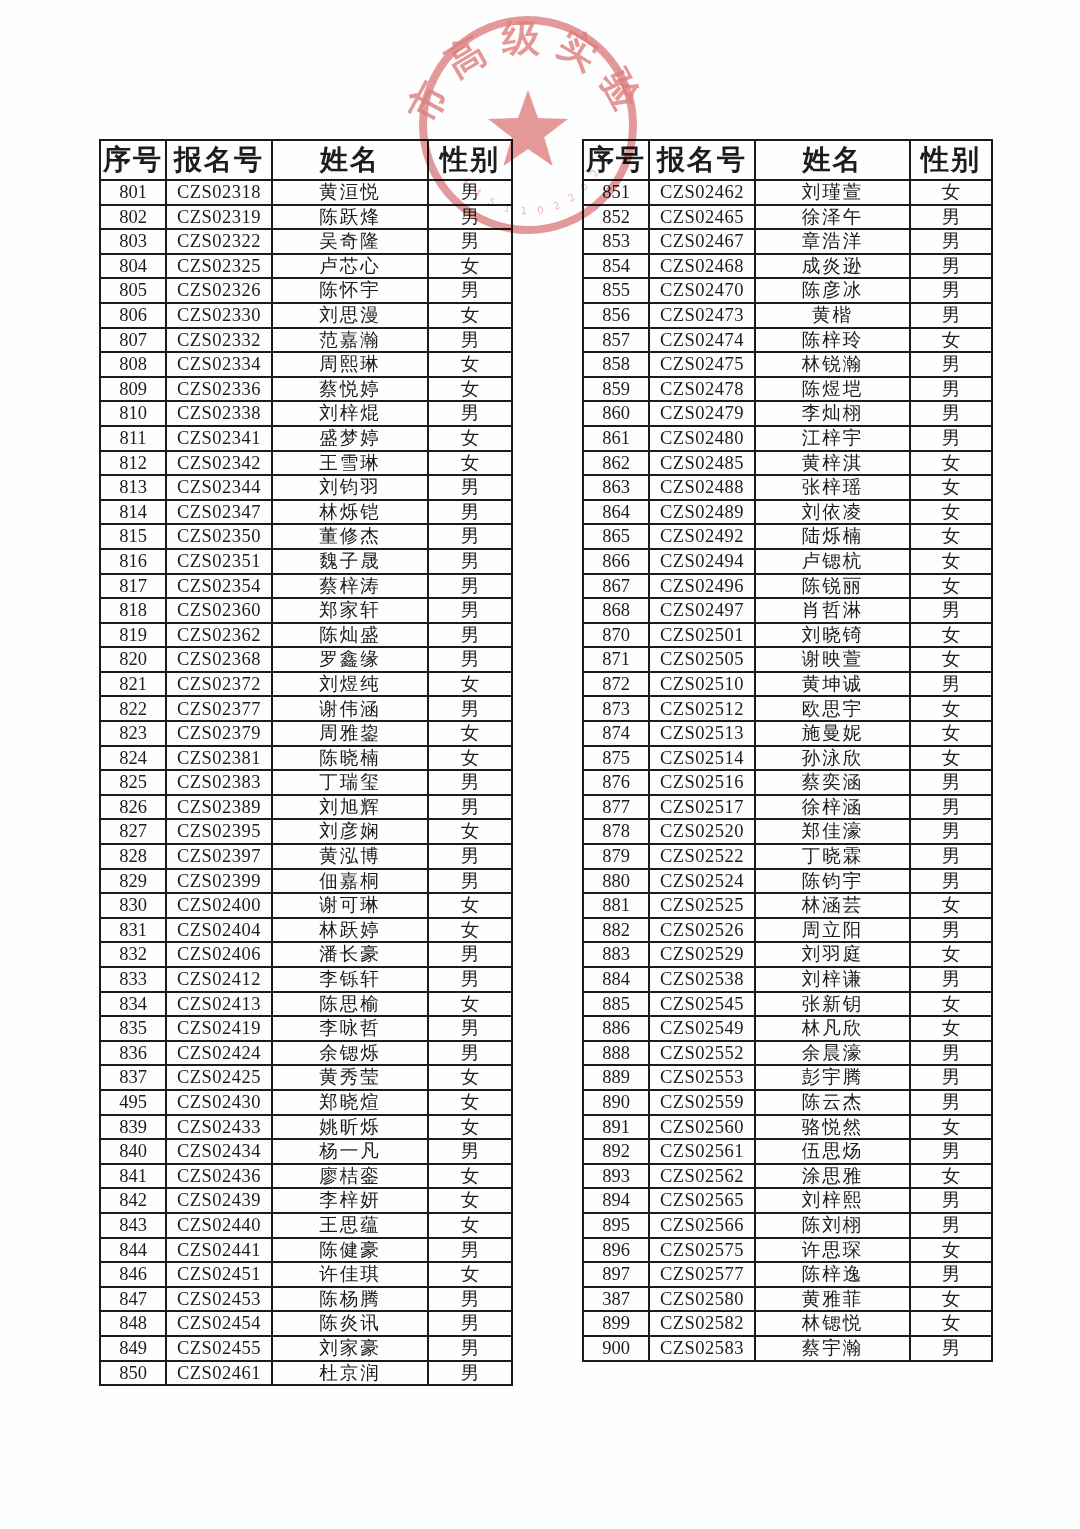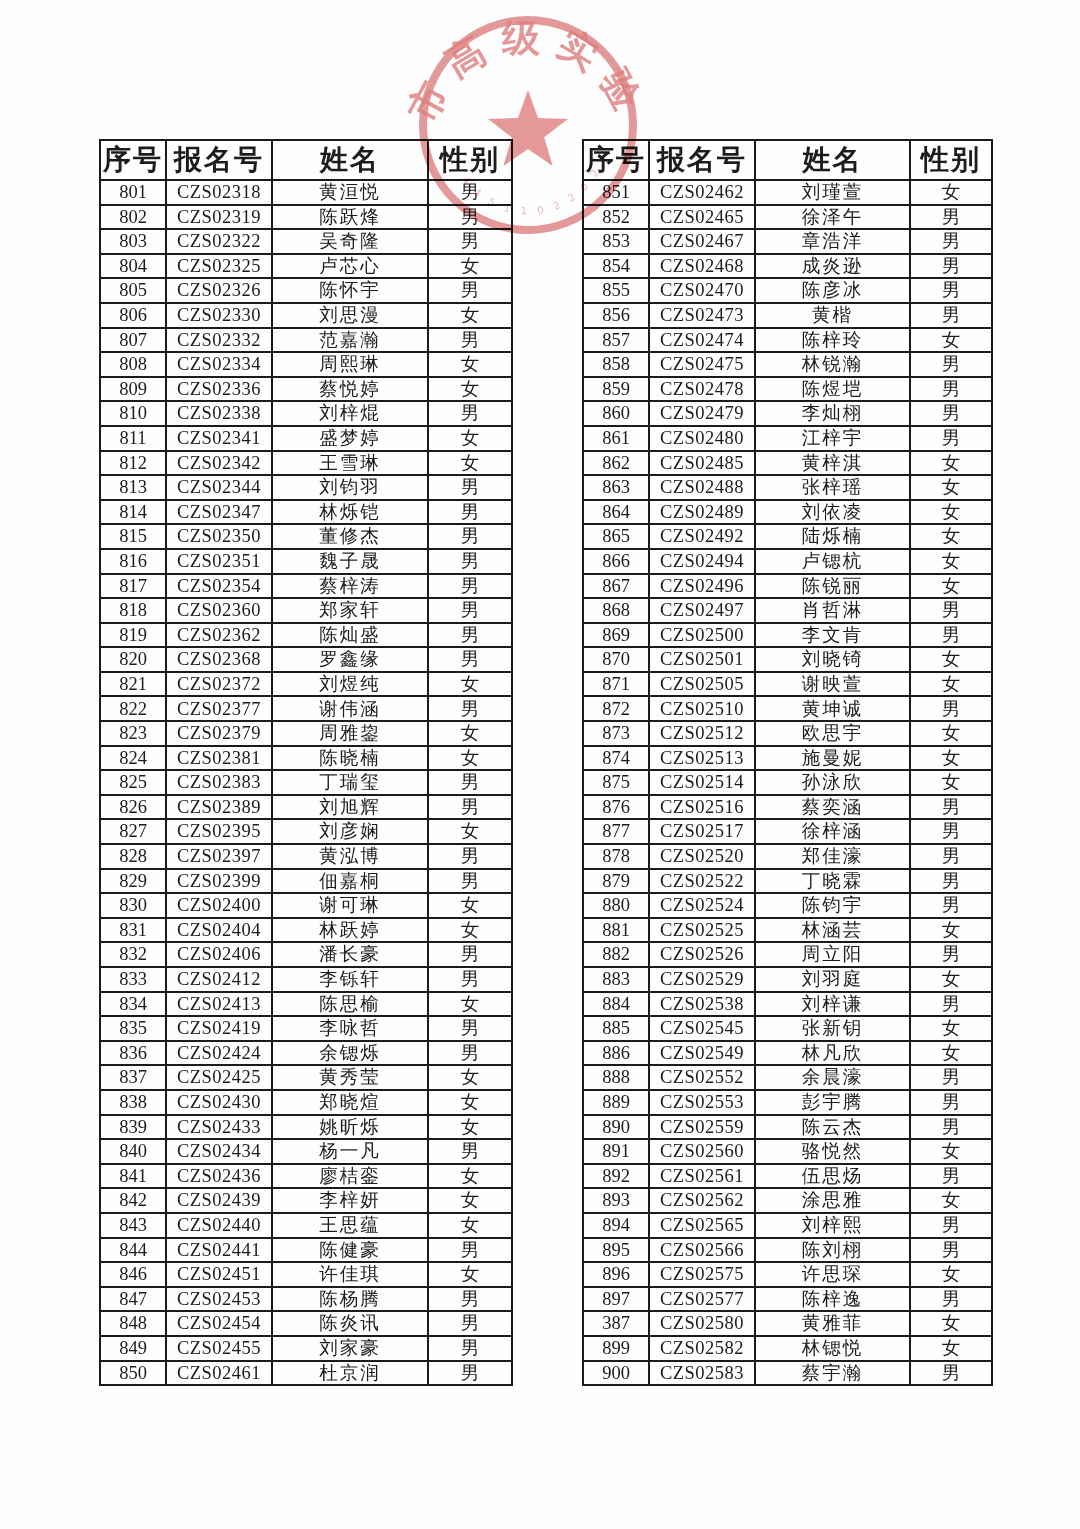--- a/index.html
+++ b/index.html
@@ -285,21 +285,21 @@
           <td data-name="cell-name">余锶烁</td>
           <td data-name="cell-gender">男</td>
         </tr>
         <tr data-name="table-row">
           <td data-name="cell-serial">837</td>
           <td data-name="cell-registration-no">CZS02425</td>
           <td data-name="cell-name">黄秀莹</td>
           <td data-name="cell-gender">女</td>
         </tr>
         <tr data-name="table-row">
-          <td data-name="cell-serial">838</td>
+          <td data-name="cell-serial">495</td>
           <td data-name="cell-registration-no">CZS02430</td>
           <td data-name="cell-name">郑晓煊</td>
           <td data-name="cell-gender">女</td>
         </tr>
         <tr data-name="table-row">
           <td data-name="cell-serial">839</td>
           <td data-name="cell-registration-no">CZS02433</td>
           <td data-name="cell-name">姚昕烁</td>
           <td data-name="cell-gender">女</td>
         </tr>
@@ -481,26 +481,20 @@
         <tr data-name="table-row">
           <td data-name="cell-serial">867</td>
           <td data-name="cell-registration-no">CZS02496</td>
           <td data-name="cell-name">陈锐丽</td>
           <td data-name="cell-gender">女</td>
         </tr>
         <tr data-name="table-row">
           <td data-name="cell-serial">868</td>
           <td data-name="cell-registration-no">CZS02497</td>
           <td data-name="cell-name">肖哲淋</td>
-          <td data-name="cell-gender">男</td>
-        </tr>
-        <tr data-name="table-row">
-          <td data-name="cell-serial">869</td>
-          <td data-name="cell-registration-no">CZS02500</td>
-          <td data-name="cell-name">李文肯</td>
           <td data-name="cell-gender">男</td>
         </tr>
         <tr data-name="table-row">
           <td data-name="cell-serial">870</td>
           <td data-name="cell-registration-no">CZS02501</td>
           <td data-name="cell-name">刘晓锜</td>
           <td data-name="cell-gender">女</td>
         </tr>
         <tr data-name="table-row">
           <td data-name="cell-serial">871</td>

